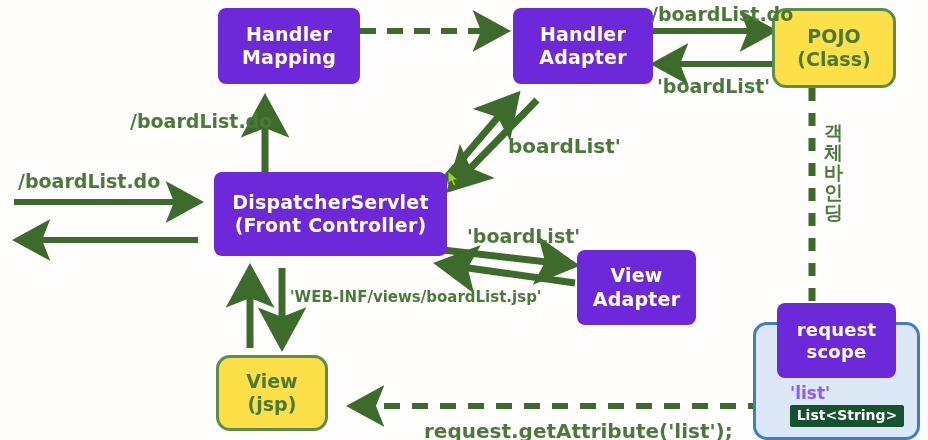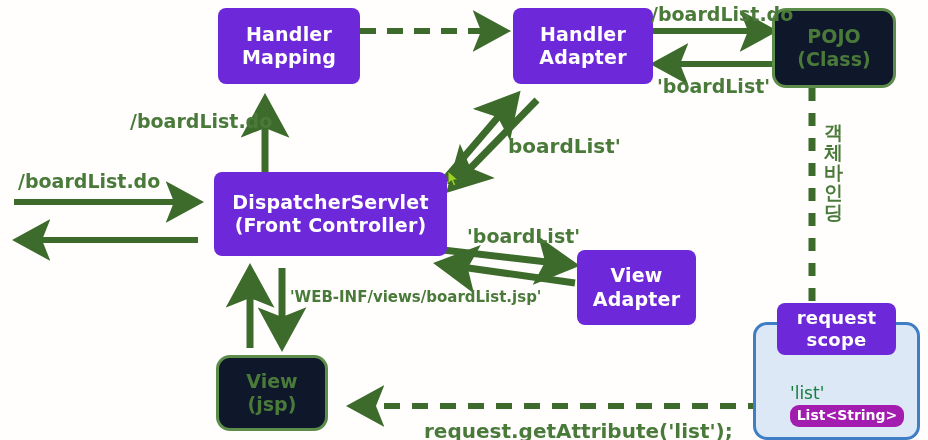--- a/index.html
+++ b/index.html
@@ -9,30 +9,30 @@
   }
   #stage{position:relative;width:928px;height:440px;background:#fffefd;}
   svg#layer{position:absolute;left:0;top:0;width:928px;height:440px;}
 
   .node{position:absolute;box-sizing:border-box;display:flex;flex-direction:column;
         align-items:center;justify-content:center;text-align:center;line-height:1.22;}
   .node span{display:block;}
 
   .blue{background:#6d28d9;color:#ffffff;border-radius:8px;font-weight:700;
         letter-spacing:.2px;}
-  .greenbox{background:#0f172a;color:#4a7a3a;border:3px solid #5d8d4a;
+  .greenbox{background:#fde047;color:#4a7a3a;border:3px solid #5d8d4a;
         border-radius:14px;font-weight:700;}
-  .chip{background:#a21caf;color:#ffffff;border-radius:9px;font-weight:700;}
+  .chip{background:#14532d;color:#ffffff;border-radius:2px;font-weight:700;}
 
   .scopebox{position:absolute;background:#dde8f6;border:3px solid #3f7ec4;
         border-radius:14px;box-sizing:border-box;}
 
   .lbl{position:absolute;color:#4a7a3a;font-weight:700;white-space:nowrap;
        font-family:"DejaVu Sans","Liberation Sans",sans-serif;}
-  .lbl-blue{position:absolute;color:#15803d;font-weight:400;white-space:nowrap;}
+  .lbl-blue{position:absolute;color:#8b5cf6;font-weight:700;white-space:nowrap;}
 
   .vtext{position:absolute;color:#4a7a3a;font-weight:700;width:1em;
          text-align:center;line-height:1.05;}
   .vtext span{display:block;}
 
   .cursor{position:absolute;width:0;height:0;pointer-events:none;}
 </style>
 </head>
 <body>
 
@@ -105,21 +105,21 @@
   <div class="node blue" style="left:577px;top:250px;width:119px;height:75px;font-size:19px;">
     <span>View</span>
     <span>Adapter</span>
   </div>
 
   <div class="node greenbox" style="left:216px;top:355px;width:112px;height:76px;font-size:19px;">
     <span>View</span>
     <span>(jsp)</span>
   </div>
 
-  <div class="node blue" style="left:777px;top:303px;width:119px;height:52px;font-size:18px;">
+  <div class="node blue" style="left:777px;top:303px;width:119px;height:75px;font-size:18px;">
     <span>request</span>
     <span>scope</span>
   </div>
 
   <div class="node chip" style="left:790px;top:405px;width:114px;height:22px;font-size:14px;">List&lt;String&gt;</div>
 
   <div class="lbl" style="left:18px;top:170px;font-size:19px;">/boardList.do</div>
 
   <div class="lbl" style="left:130px;top:110px;font-size:19px;">/boardList.do</div>
 

